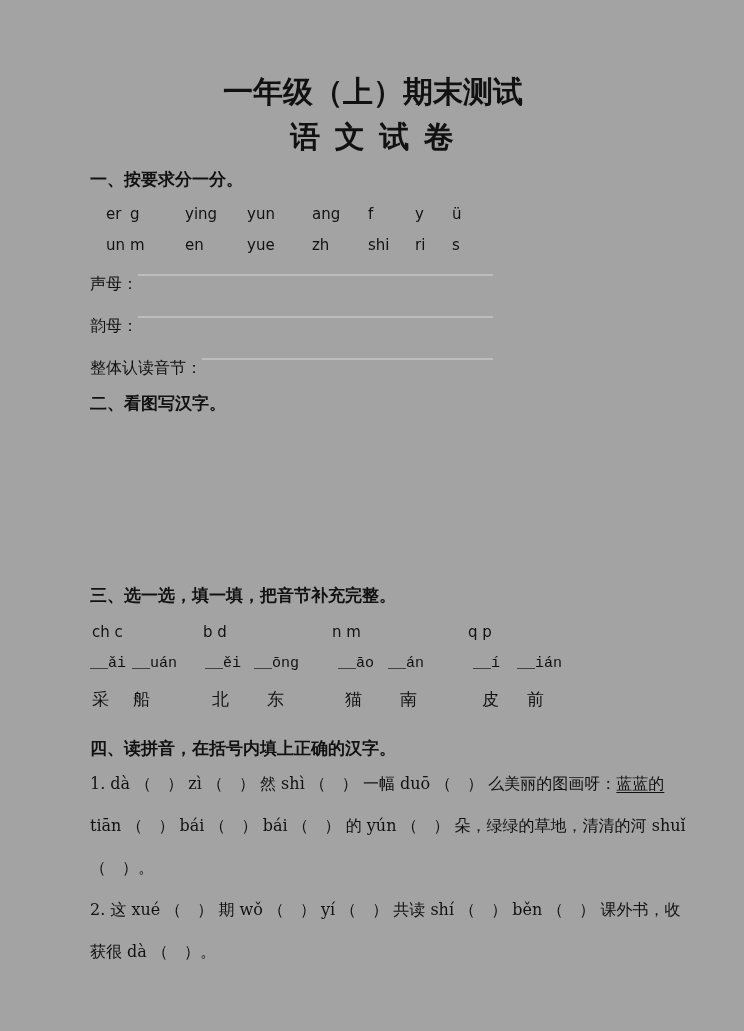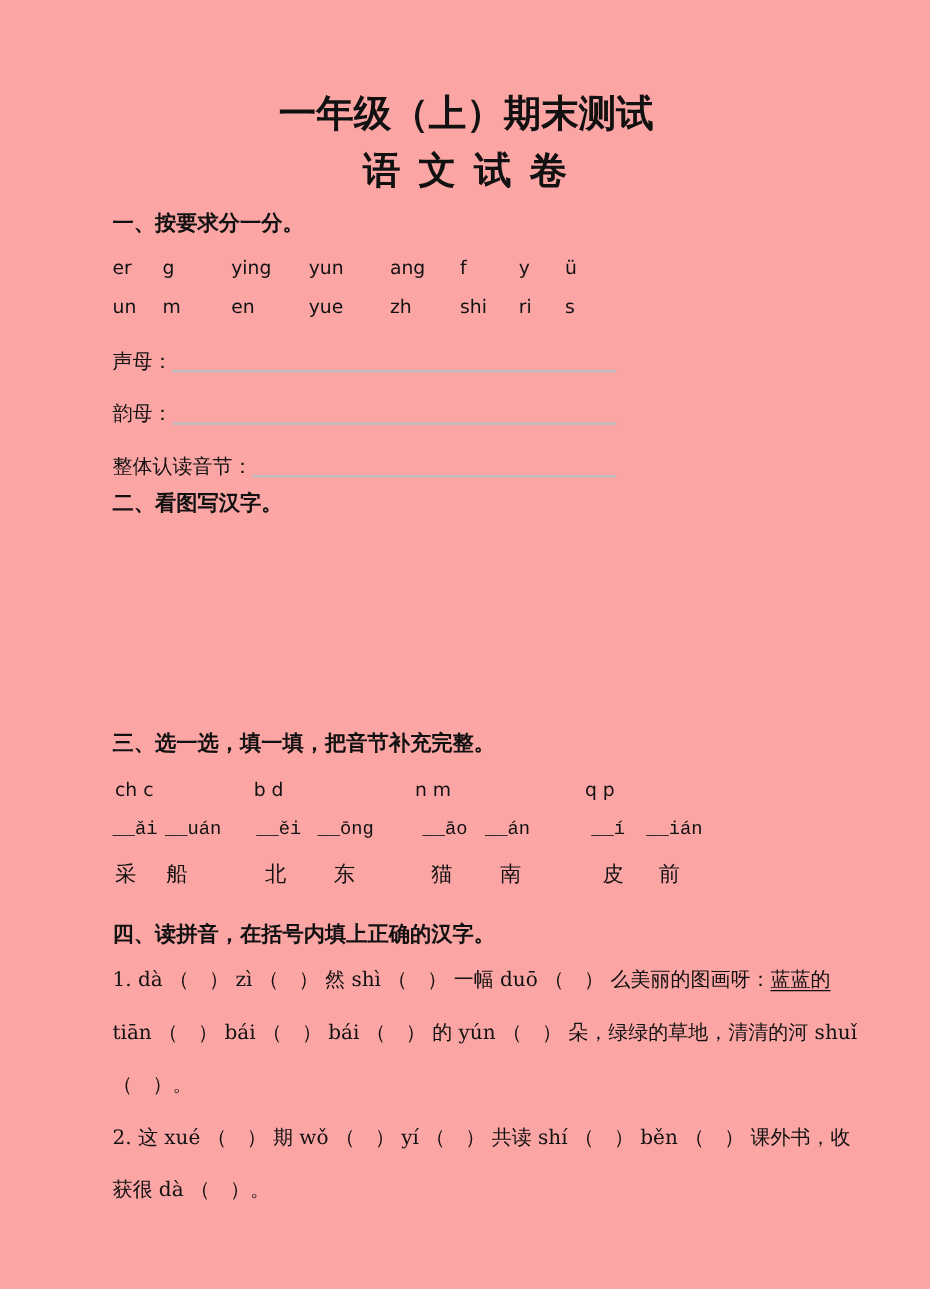--- a/index.html
+++ b/index.html
@@ -1,21 +1,21 @@
 <!DOCTYPE html>
 <html><head>
 <meta charset="utf-8">
 <style>
   html, body { margin: 0; padding: 0; background: #e8e8e8; }
   .page {
     position: relative;
     width: 744px;
     height: 1031px;
     margin: 0 auto;
-    background: #fca5a5;
+    background: #a3a3a3;
     box-sizing: border-box;
     padding: 0 88px 0 90px;
     color: #111111;
     font-family: "DejaVu Serif", "Liberation Serif", serif;
     overflow: hidden;
   }
 
   
   .title-line {
     text-align: center;
@@ -44,27 +44,27 @@
   
   .pin-row {
     position: relative;
     height: 22px;
     font-family: "DejaVu Sans", "Liberation Sans", sans-serif;
     font-size: 15px;
   }
   .pin-row-1 { margin-top: 15px; }
   .pin-row-2 { margin-top: 9px; }
   .pin-row span { position: absolute; top: 0; white-space: pre; }
-  .c1-0{left:0}.c1-1{left:40px}.c1-2{left:95px}.c1-3{left:157px}
+  .c1-0{left:16px}.c1-1{left:40px}.c1-2{left:95px}.c1-3{left:157px}
   .c1-4{left:222px}.c1-5{left:278px}.c1-6{left:325px}.c1-7{left:362px}
 
   
   .blank-line {
     display: flex;
-    align-items: flex-end;
+    align-items: flex-start;
     width: 403px;
     height: 26px;
     margin-top: 16px;
     font-size: 16px;
     white-space: pre;
   }
   .blank-line .rule {
     flex: 1;
     border-bottom: 2px solid #bdbdbd;
     margin-bottom: 2px;

